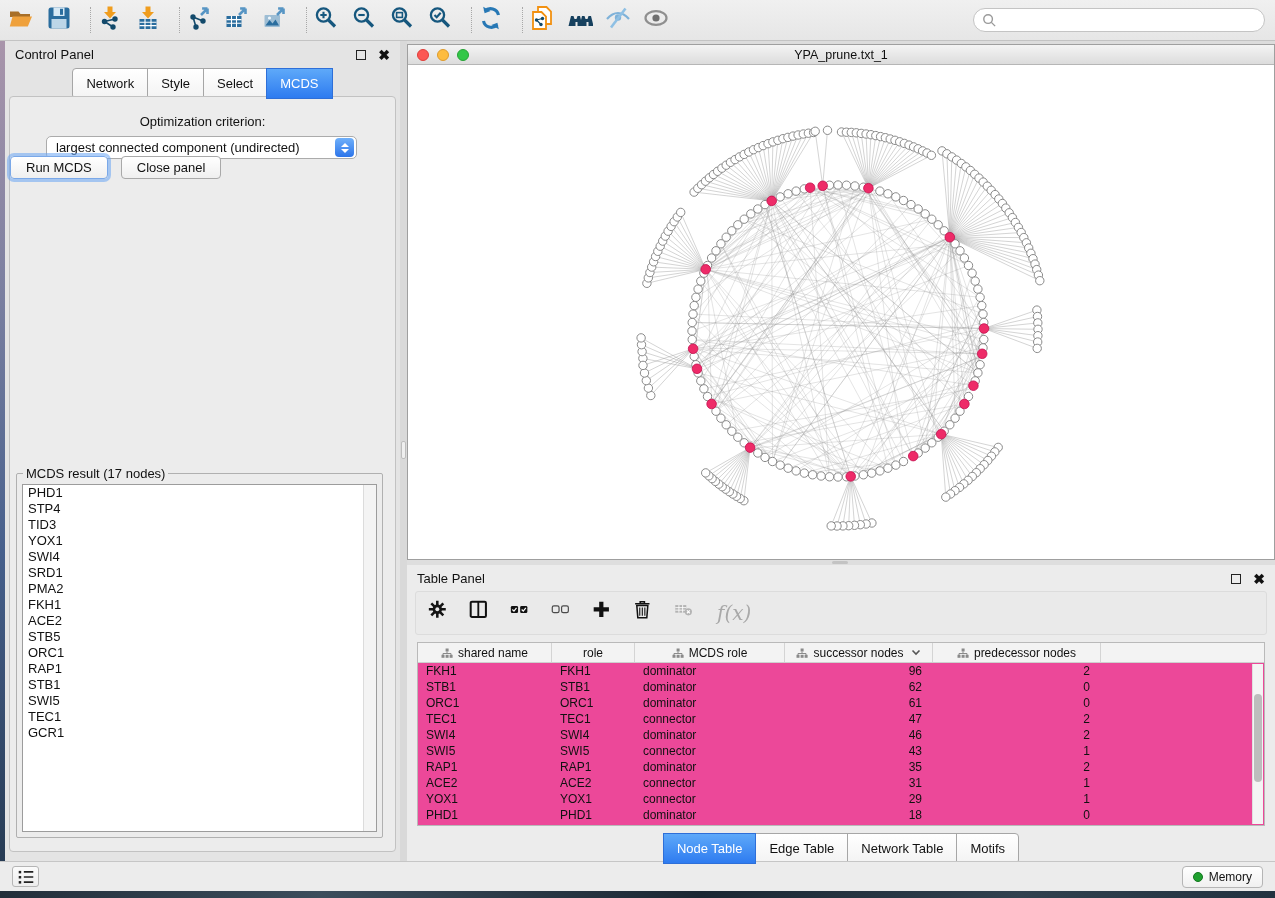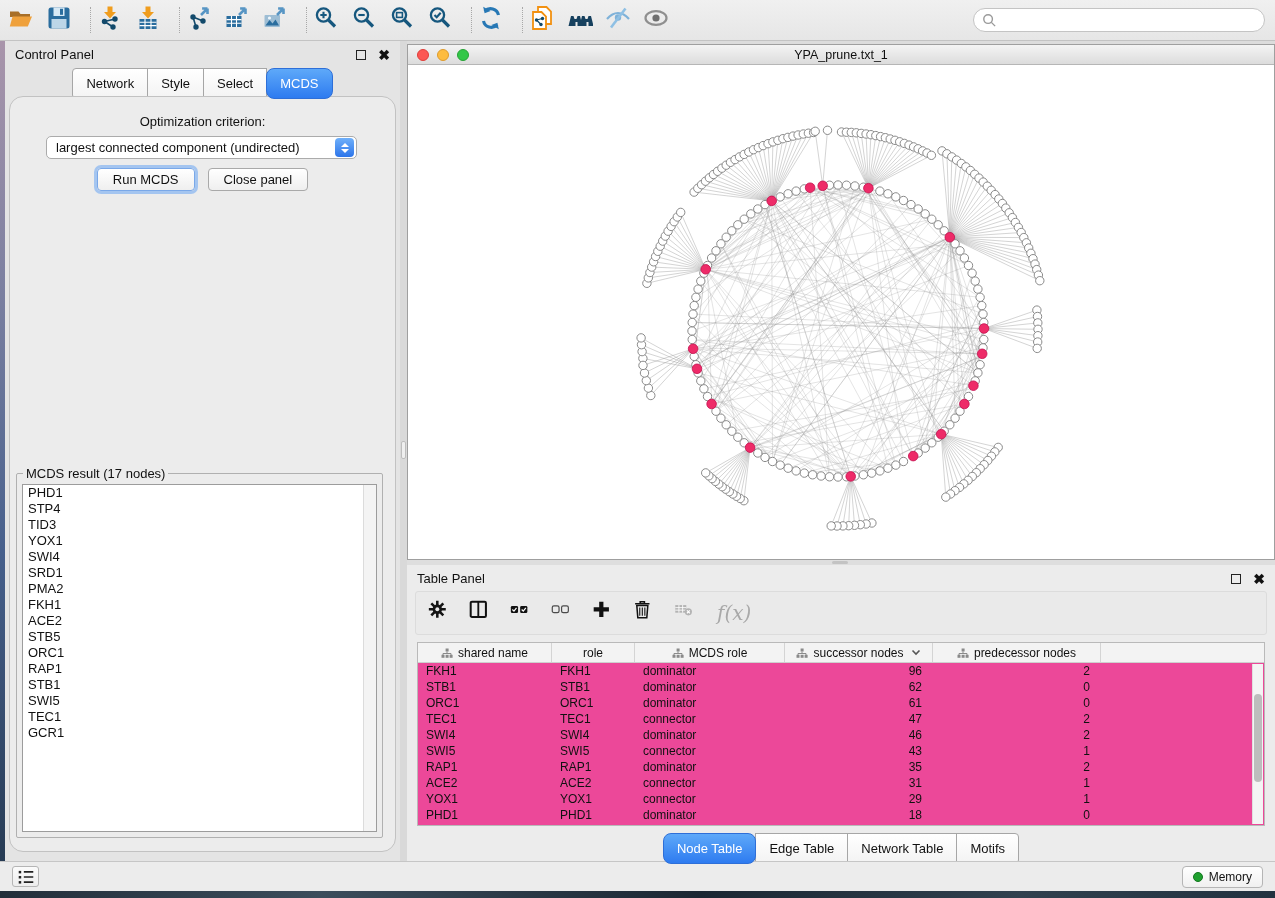--- a/index.html
+++ b/index.html
@@ -20,28 +20,28 @@
   
   #control-panel { left:5px; top:41px; width:395px; height:820px; background:#e4e4e4; }
   .panel-header { height:27px; display:flex; align-items:center; padding:0 10px; font-size:13px; color:#111; }
   .panel-header .spacer { flex:1; }
   .float-box { width:10px; height:10px; border:1.6px solid #222; margin-right:12px; display:inline-block; }
   .close-x { font-size:14px; font-weight:bold; color:#111; line-height:10px; }
   .seg-row { display:flex; justify-content:center; }
   .seg { border:1px solid #a6a6a6; background:linear-gradient(#ffffff,#f3f3f3); padding:7px 13px; font-size:13px; color:#111; margin-left:-1px; white-space:nowrap; }
   .seg.first { border-radius:4px 0 0 4px; margin-left:0; }
   .seg.last  { border-radius:0 4px 4px 0; }
-  .seg.active { background:linear-gradient(#5ea9f9,#2e7bf0); color:#fff; border-color:#2e6fd8; border-radius:8px; position:relative; z-index:2; }
-  #cp-content { position:absolute; left:4px; right:4px; top:55px; bottom:9px; background:#ececec; border:1px solid #c2c2c2; border-radius:14px; }
+  .seg.active { background:linear-gradient(#5ea9f9,#2e7bf0); color:#fff; border-color:#2e6fd8; border-radius:0; position:relative; z-index:2; }
+  #cp-content { position:absolute; left:4px; right:4px; top:55px; bottom:9px; background:#ececec; border:1px solid #c2c2c2; border-radius:4px; }
   #opt-label { position:absolute; top:17px; width:100%; text-align:center; font-size:13px; color:#111; }
   #criterion-select { position:absolute; left:36px; right:38px; top:39px; height:23px; background:#fff; border:1px solid #ababab; border-radius:5px; display:flex; align-items:center; font-size:13px; padding-left:9px; color:#111; }
   #criterion-select .stepper { margin-left:auto; width:19px; height:19px; margin-right:2px; border-radius:4px; background:linear-gradient(#6fb0fa,#2d75ea); display:flex; flex-direction:column; align-items:center; justify-content:center; gap:2px; }
   .tri-up   { width:0; height:0; border-left:4px solid transparent; border-right:4px solid transparent; border-bottom:4px solid #fff; }
   .tri-down { width:0; height:0; border-left:4px solid transparent; border-right:4px solid transparent; border-top:4px solid #fff; }
-  .btn-row { position:absolute; top:71px; width:100%; display:flex; justify-content:center; gap:13px; }
+  .btn-row { position:absolute; top:59px; width:100%; display:flex; justify-content:flex-start; gap:13px; }
   .mac-btn { background:linear-gradient(#ffffff,#efefef); border:1px solid #a9a9a9; border-radius:4px; font-size:13px; padding:3px 15px; color:#111; }
   .mac-btn.focused { box-shadow:0 0 0 3px rgba(106,166,244,.55); border-color:#7aa8e8; }
   #mcds-result { position:absolute; left:6px; right:12px; top:369px; bottom:13px; border:1px solid #b0b0b0; border-radius:2px; }
   #mcds-result legend { font-size:13px; color:#111; margin-left:6px; padding:0 3px; }
   #mcds-list { position:absolute; left:5px; right:5px; top:3px; bottom:5px; background:#fff; border:1px solid #9c9c9c; overflow:hidden; }
   .mcds-item { font-size:13px; height:16px; line-height:16px; padding-left:5px; color:#111; }
   #mcds-scroll { position:absolute; right:0; top:0; bottom:0; width:13px; background:#f4f4f4; border-left:1px solid #dcdcdc; }
 
   
   #v-splitter { left:400px; top:41px; width:7px; height:820px; background:#d9d9d9; }

